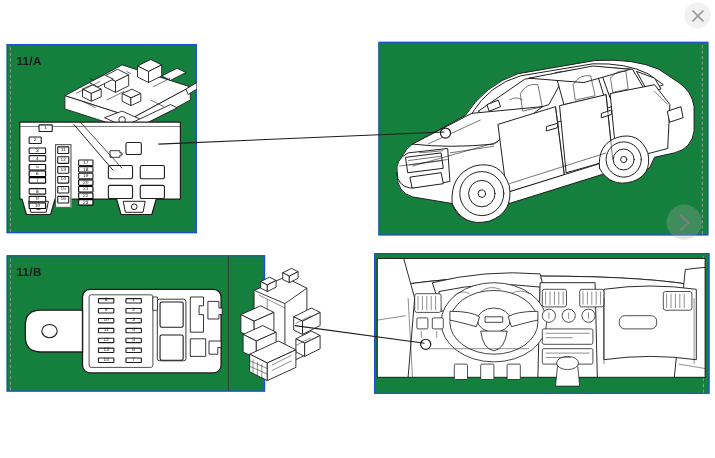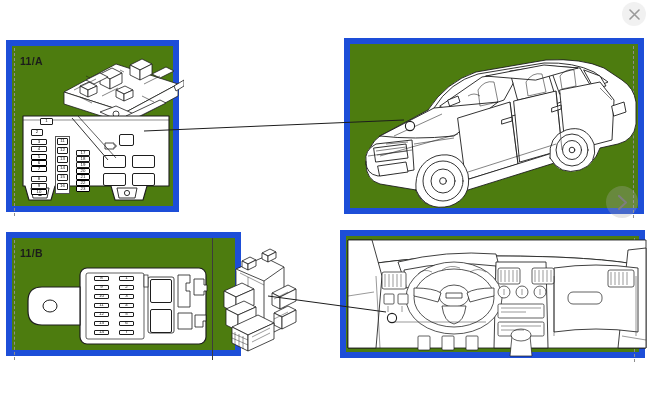--- a/index.html
+++ b/index.html
@@ -4,21 +4,21 @@
 <style>
   html,body{margin:0;padding:0;}
   body{
     width:650px;height:416px;background:#ffffff;
     font-family:"Liberation Sans", sans-serif;
     overflow:hidden;position:relative;
   }
   .stage{position:absolute;inset:0;background:#fff;}
 
   
-  .panel{position:absolute;background:#4d7c0f;border:6px solid #1d4ed8;box-sizing:border-box;}
+  .panel{position:absolute;background:#15803d;border:1px solid #1d4ed8;box-sizing:border-box;}
   .panel-label{
     position:absolute;font-size:10.5px;font-weight:bold;color:#1b1b1b;
     letter-spacing:.3px;
   }
   .panel-sep{position:absolute;background:#4a4a4a;}
 
   
   .dash-v{position:absolute;border-left:1px dashed #8d8d8d;}
   .bx{position:absolute;border:1px solid #1d1d1d;box-sizing:border-box;background:#fff;}
   .bx-r{border-radius:2px;}

